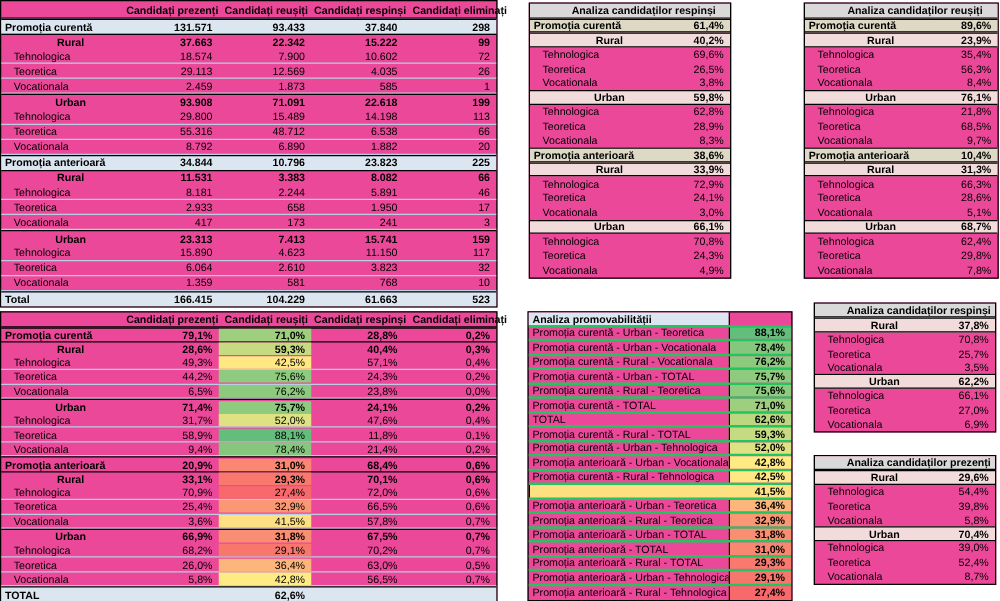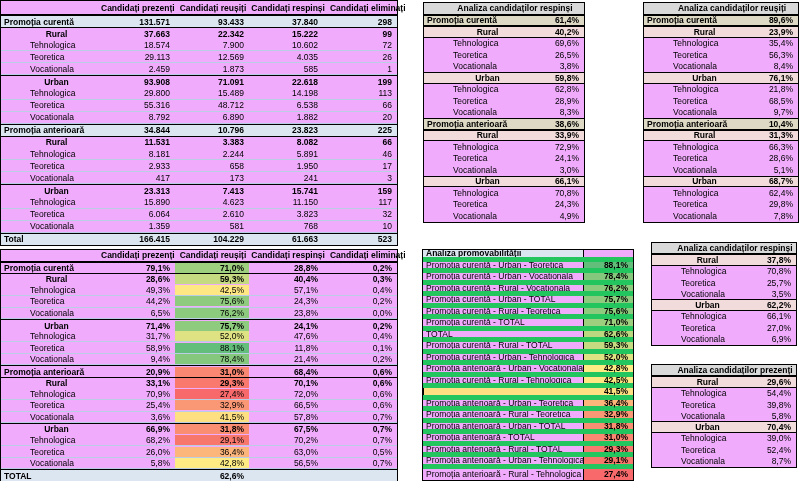--- a/index.html
+++ b/index.html
@@ -2,26 +2,26 @@
 <html><head>
 <meta charset="utf-8">
 <style>
   html,body{margin:0;padding:0;}
   body{
     width:800px;height:481px;position:relative;background:#fff;
     font-family:"Liberation Sans","DejaVu Sans",sans-serif;
     font-size:8.5px;color:#000;overflow:hidden;
     -webkit-font-smoothing:antialiased;
   }
-  .tbl{position:absolute;box-sizing:border-box;background:#f0abfc;}
+  .tbl{position:absolute;box-sizing:border-box;background:#ec4899;}
   .row{display:flex;align-items:center;box-sizing:border-box;}
   .lbl{flex:1 1 auto;padding-left:3px;white-space:nowrap;overflow:hidden;box-sizing:border-box;}
   .val{text-align:right;padding-right:5px;white-space:nowrap;box-sizing:border-box;}
   .i1 .lbl{padding-left:11px;text-align:center;}
-  .i2 .lbl{padding-left:29px;}
+  .i2 .lbl{padding-left:10px;}
 
   
   .wide{width:398px;border:1.5px solid #000;}
   .wide .row{height:12.1px;}
   .wide .row.head{height:14px;border-bottom:1.5px solid #000;font-weight:bold;}
   .wide .lbl{flex:0 0 100px;}
   .wide .val{flex:1 1 0;}
   .wide .row.detail{border-bottom:1px solid #B9CDE5;}
   .wide .row.promo, .wide .row.group, .wide .row.total{font-weight:bold;border-top:1px solid #000;}
   #counts-table .row.promo, #counts-table .row.total{background:#DCE6F1;}
@@ -34,21 +34,21 @@
   .narrow .row{height:11.5px;}
   .narrow .title{justify-content:center;font-weight:bold;background:#D9D9D9;border-bottom:1.2px solid #000;text-align:center;}
   .narrow .title .lbl{flex:1;text-align:center;padding:0;margin-left:22px;}
   .narrow .val{flex:0 0 44px;}
   .narrow .row.promo{background:#DDD9C4;font-weight:bold;border-top:1px solid #000;border-bottom:1px solid #000;}
   .narrow .row.group{background:#F2DCDB;font-weight:bold;border-top:1px solid #000;border-bottom:1px solid #000;}
   .small .row{height:11.3px;}
 
   
   #promov-table{width:212px;border:1.5px solid #000;}
-  #promov-table .row{height:11.5px;border-bottom:5px solid #22c55e;}
+  #promov-table .row{height:11.5px;border-bottom:2px solid #22c55e;}
   #promov-table .row:last-child{border-bottom:none;}
   #promov-table .title{font-weight:bold;}
   #promov-table .title .lbl{background:#DCE6F1;}
   #promov-table .lbl{flex:0 0 160px;align-self:stretch;display:flex;align-items:center;}
   #promov-table .val{flex:1 1 0;border-left:1px solid #000;align-self:stretch;display:flex;align-items:center;justify-content:flex-end;font-weight:bold;}
 </style>
 </head>
 <body>
 
 <div id="counts-table" class="tbl wide" style="left:0;top:2;">

